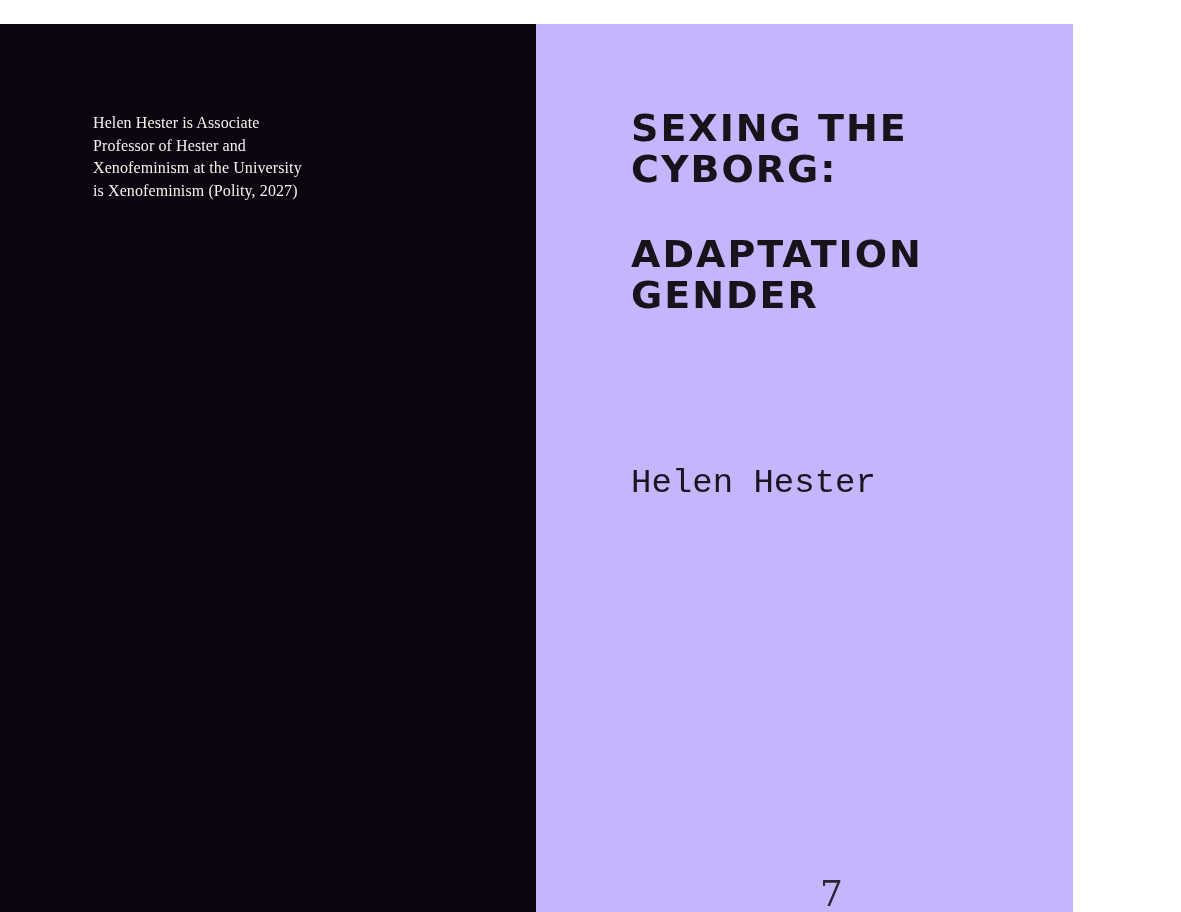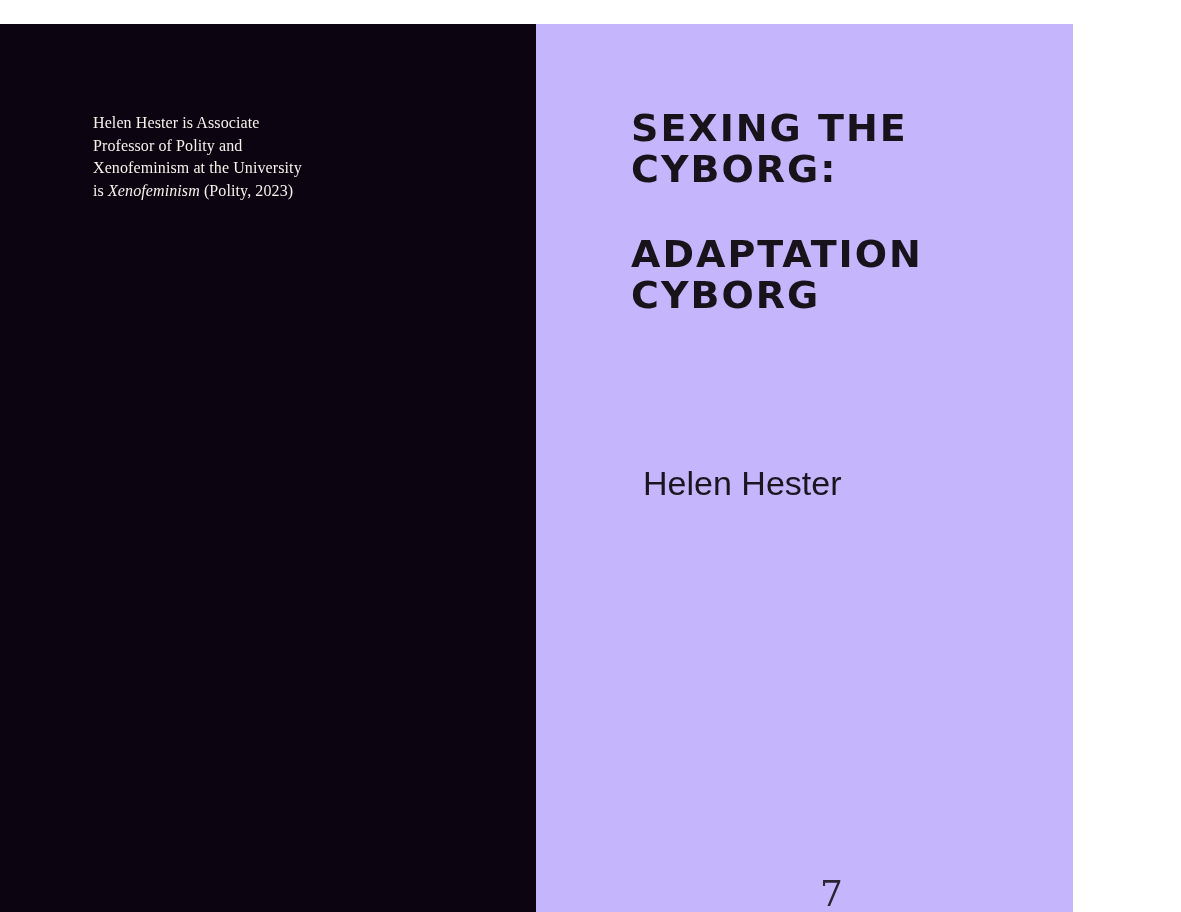--- a/index.html
+++ b/index.html
@@ -25,21 +25,21 @@
     position: absolute;
     left: 93px; top: 88px;
     width: 230px;
     color: #f6f1ea;
     font-family: "Liberation Serif", serif;
     font-size: 16px;
     line-height: 22.7px;
     letter-spacing: 0.1px;
   }
   .bio-line { white-space: nowrap; }
-  .bio .italic { font-style: italic; }
+  .bio .italic { }
   
   .page-right {
     position: relative;
     width: 591px; height: 912px;
     background: #c4b5fd;
   }
   .title-block {
     position: absolute;
     left: 95px;
     color: #18121b;
@@ -47,23 +47,23 @@
     font-weight: 800;
     font-size: 38px;
     line-height: 41px;
     letter-spacing: 2px;
   }
   .title-block-1 { top: 84px; }
   .title-block-2 { top: 210px; }
   .title-line { display: block; white-space: nowrap; }
   .author {
     position: absolute;
-    left: 107px; top: 438px;
+    left: 95px; top: 438px;
     color: #1c1520;
-    font-family: Liberation Sans, sans-serif;
+    font-family: Liberation Mono, monospace;
     font-size: 34px;
     line-height: 42px;
     font-weight: normal;
     white-space: nowrap;
   }
   .folio {
     position: absolute;
     left: 0; top: 850px;
     width: 591px;
     text-align: center;
@@ -74,36 +74,36 @@
   }
 </style>
 </head>
 <body>
 
 <div class="spread">
 
   <div class="page-left">
     <div class="bio">
       <div class="bio-line">Helen Hester is Associate</div>
-      <div class="bio-line">Professor of Polity and</div>
+      <div class="bio-line">Professor of Hester and</div>
       <div class="bio-line">Xenofeminism at the University</div>
-      <div class="bio-line"><span>is </span><span class="italic">Xenofeminism</span><span> (Polity, 2023)</span></div>
+      <div class="bio-line"><span>is </span><span class="italic">Xenofeminism</span><span> (Polity, 2027)</span></div>
     </div>
   </div>
 
   <div class="page-right">
 
     <h1 class="title-block title-block-1">
       <span class="title-line">SEXING THE</span>
       <span class="title-line">CYBORG:</span>
     </h1>
 
     <h1 class="title-block title-block-2">
       <span class="title-line">ADAPTATION</span>
-      <span class="title-line">CYBORG</span>
+      <span class="title-line">GENDER</span>
     </h1>
 
     <div class="author">Helen Hester</div>
 
     <div class="folio">7</div>
 
   </div>
 
 </div>
 

